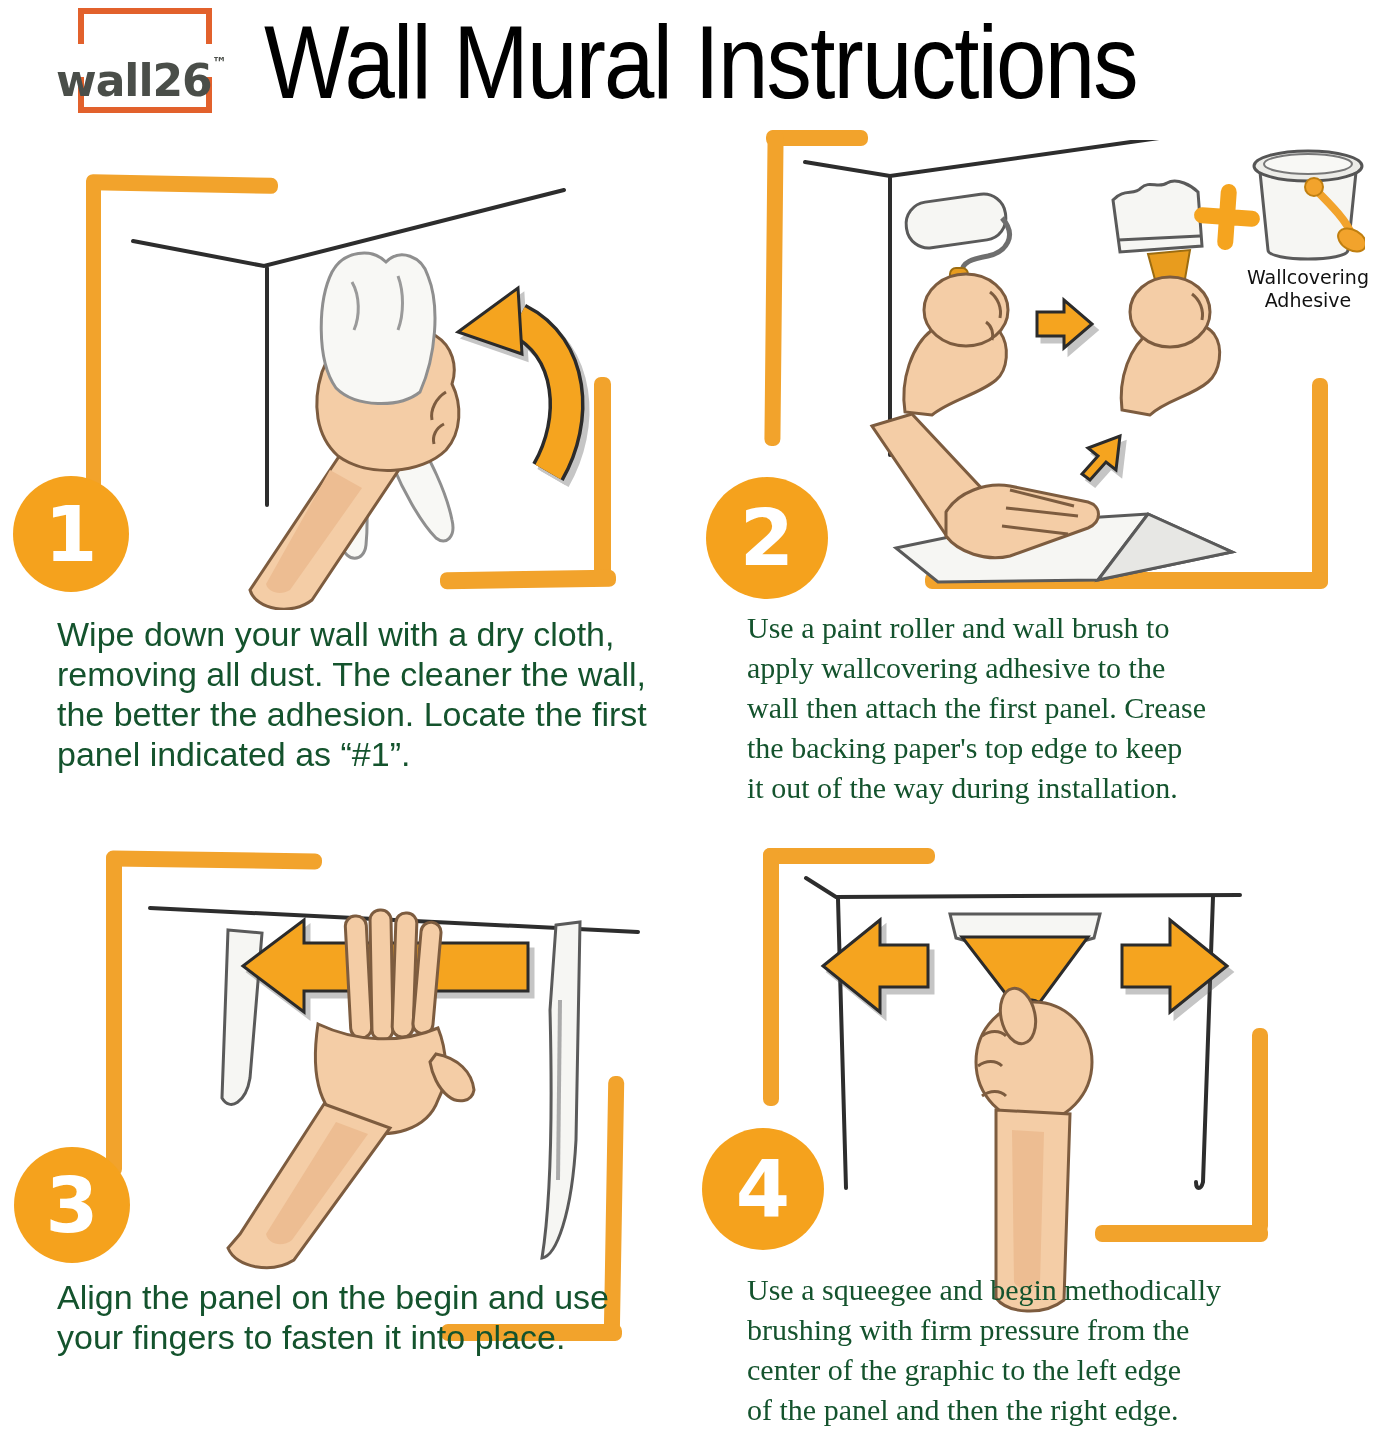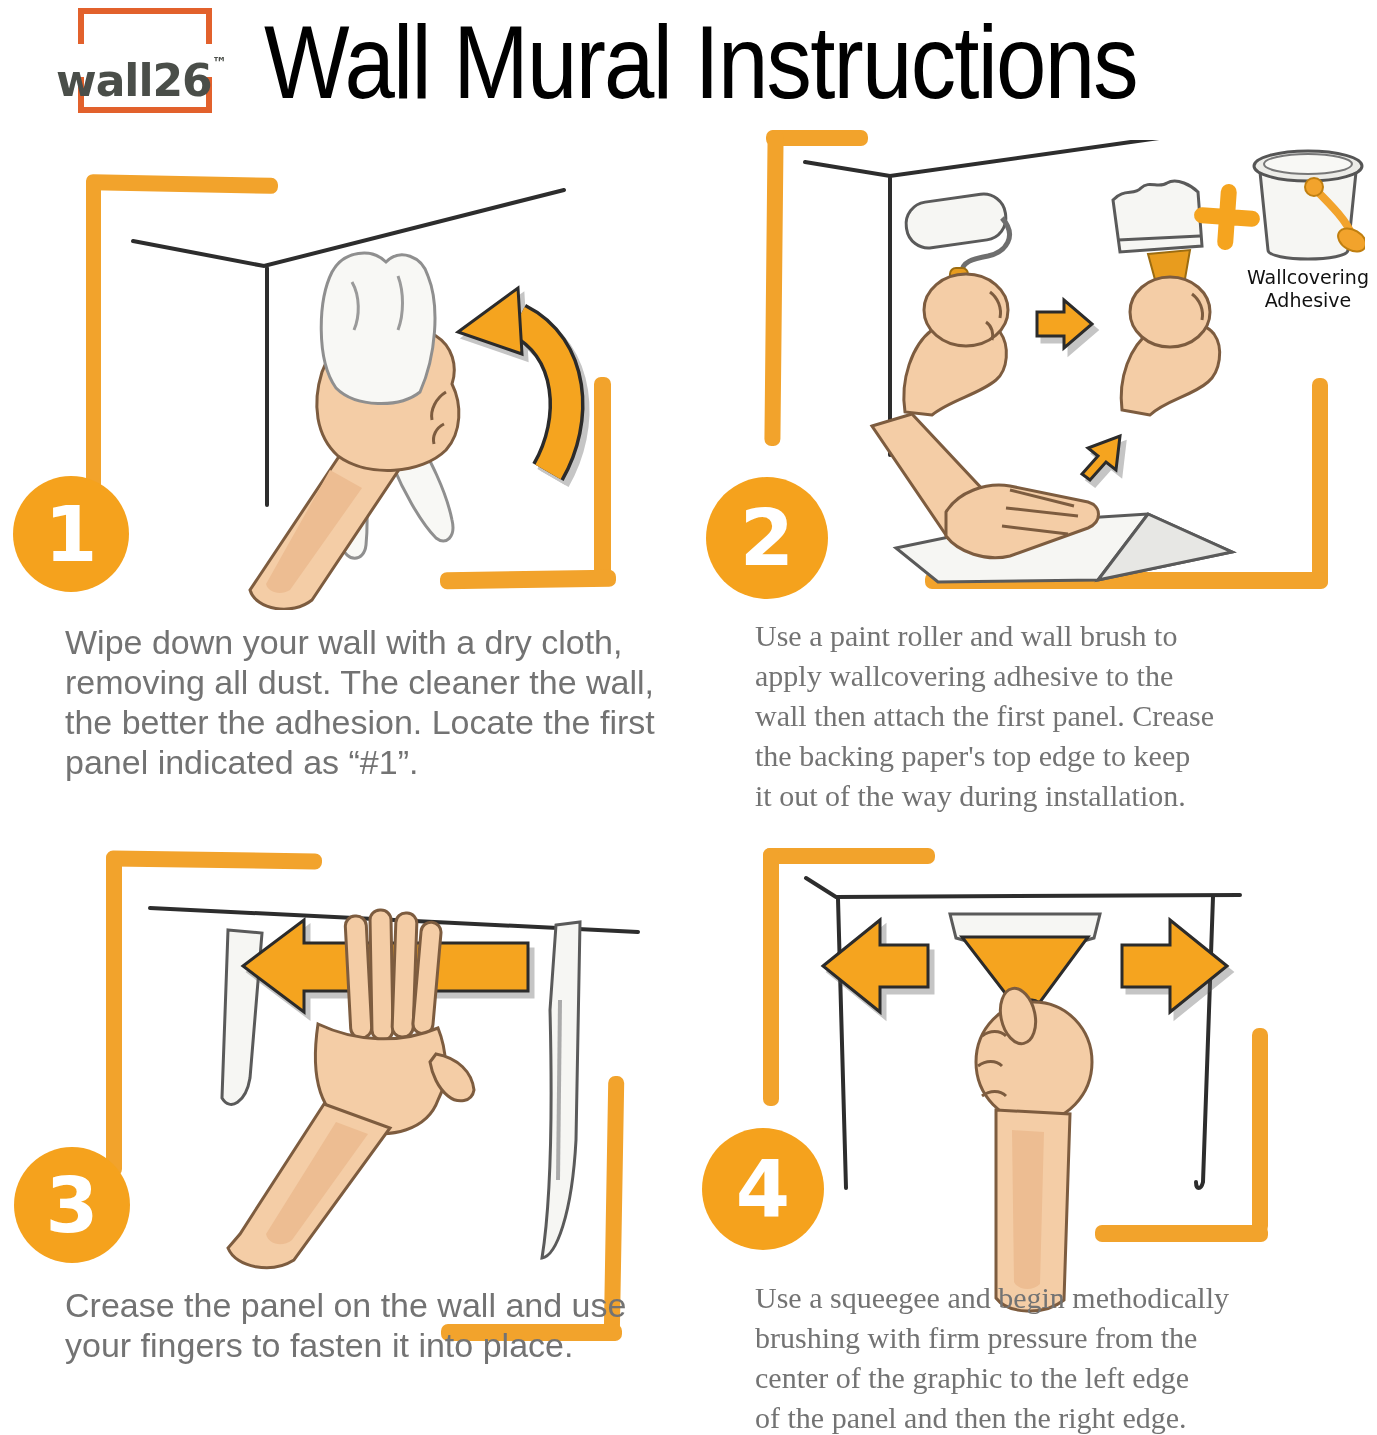--- a/index.html
+++ b/index.html
@@ -44,21 +44,21 @@
   
   .badge{position:absolute;border-radius:50%;background:#F5A21D;color:#fff;
          display:flex;align-items:center;justify-content:center;
          font-family:"DejaVu Sans",sans-serif;font-weight:bold;}
   .b1{left:13px;top:476px;width:116px;height:116px;font-size:76px;}
   .b2{left:706px;top:477px;width:122px;height:122px;font-size:78px;}
   .b3{left:14px;top:1147px;width:116px;height:116px;font-size:76px;}
   .b4{left:702px;top:1128px;width:122px;height:122px;font-size:78px;}
 
   
-  .caption{position:absolute;margin:12px;color:#737373;white-space:pre;}
+  .caption{position:absolute;margin:4px;color:#14532d;white-space:pre;}
   .cap-a{font-family:"Liberation Sans",sans-serif;font-size:34px;line-height:40px;}
   .cap-b{font-family:Liberation Serif, serif;font-size:30px;line-height:40px;}
   .cap1{left:53px;top:610px;}
   .cap2{left:743px;top:604px;}
   .cap3{left:53px;top:1273px;}
   .cap4{left:743px;top:1266px;}
 
   
   .bucket-label{position:absolute;left:1238px;top:266px;width:140px;text-align:center;
                 font-family:"DejaVu Sans",sans-serif;font-size:19px;line-height:23px;
@@ -257,20 +257,20 @@
 
   <p class="caption cap-a cap1">Wipe down your wall with a dry cloth,
 removing all dust. The cleaner the wall,
 the better the adhesion. Locate the first
 panel indicated as “#1”.</p>
   <p class="caption cap-b cap2">Use a paint roller and wall brush to
 apply wallcovering adhesive to the
 wall then attach the first panel. Crease
 the backing paper's top edge to keep
 it out of the way during installation.</p>
-  <p class="caption cap-a cap3">Crease the panel on the wall and use
+  <p class="caption cap-a cap3">Align the panel on the begin and use
 your fingers to fasten it into place.</p>
   <p class="caption cap-b cap4">Use a squeegee and begin methodically
 brushing with firm pressure from the
 center of the graphic to the left edge
 of the panel and then the right edge.</p>
 
 </div>
 
 </body></html>

